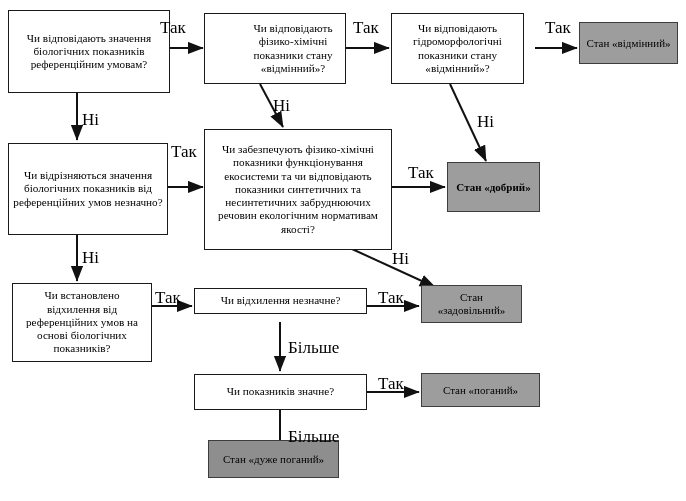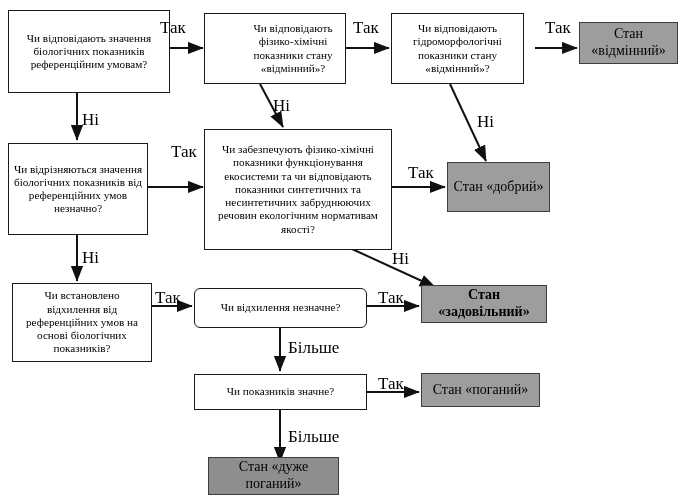--- a/index.html
+++ b/index.html
@@ -27,21 +27,21 @@
     padding: 2px 4px;
   }
   .decision {
     background: #ffffff;
     border: 1.3px solid #1a1a1a;
     font-size: 11.2px;
   }
   .terminal {
     background: #9d9d9d;
     border: 1.3px solid #3d3d3d;
-    font-size: 14px;
+    font-size: 11px;
   }
   .terminal.dark {
     background: #8e8e8e;
   }
   .edge-label {
     position: absolute;
     font-size: 17px;
     color: #000000;
     white-space: nowrap;
   }
@@ -107,53 +107,53 @@
   </div>
 
   <div class="node decision" style="left:391px; top:13px; width:133px; height:71px;">
     <span>Чи відповідають гідроморфологічні показники стану «відмінний»?</span>
   </div>
 
   <div class="node terminal" style="left:579px; top:22px; width:99px; height:42px;">
     <span>Стан «відмінний»</span>
   </div>
 
-  <div class="node decision" style="left:8px; top:143px; width:140px; height:92px;">
+  <div class="node decision" style="left:8px; top:143px; width:160px; height:92px;">
     <span>Чи відрізняються значення біологічних показників від референційних умов незначно?</span>
   </div>
 
   <div class="node decision" style="left:204px; top:129px; width:188px; height:121px;">
     <span>Чи забезпечують фізико-хімічні показники функціонування екосистеми та чи відповідають показники синтетичних та несинтетичних забруднюючих речовин екологічним нормативам якості?</span>
   </div>
 
-  <div class="node terminal" style="left:447px; top:162px; width:103px; height:50px;">
+  <div class="node terminal" style="left:447px; top:162px; width:93px; height:50px;font-weight:bold;">
     <span>Стан «добрий»</span>
   </div>
 
   <div class="node decision" style="left:12px; top:283px; width:140px; height:79px;">
     <span>Чи встановлено відхилення від референційних умов на основі біологічних показників?</span>
   </div>
 
-  <div class="node decision" style="left:194px; top:288px; width:173px; height:40px;border-radius:6px;">
+  <div class="node decision" style="left:194px; top:288px; width:173px; height:26px;">
     <span>Чи відхилення незначне?</span>
   </div>
 
-  <div class="node terminal" style="left:421px; top:285px; width:126px; height:38px;font-weight:bold;">
+  <div class="node terminal" style="left:421px; top:285px; width:101px; height:38px;">
     <span>Стан «задовільний»</span>
   </div>
 
   <div class="node decision" style="left:194px; top:374px; width:173px; height:36px;">
     <span>Чи показників значне?</span>
   </div>
 
   <div class="node terminal" style="left:421px; top:373px; width:119px; height:34px;">
     <span>Стан «поганий»</span>
   </div>
 
-  <div class="node terminal dark" style="left:208px; top:457px; width:131px; height:38px;">
+  <div class="node terminal dark" style="left:208px; top:440px; width:131px; height:38px;">
     <span>Стан «дуже поганий»</span>
   </div>
 
   <div class="edge-label" style="left:160px; top:18px;">Так</div>
 
   <div class="edge-label" style="left:353px; top:18px;">Так</div>
 
   <div class="edge-label" style="left:545px; top:18px;">Так</div>
 
   <div class="edge-label" style="left:82px; top:110px;">Ні</div>

